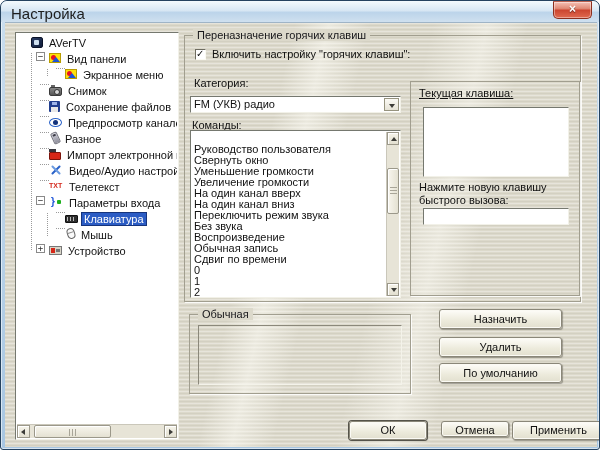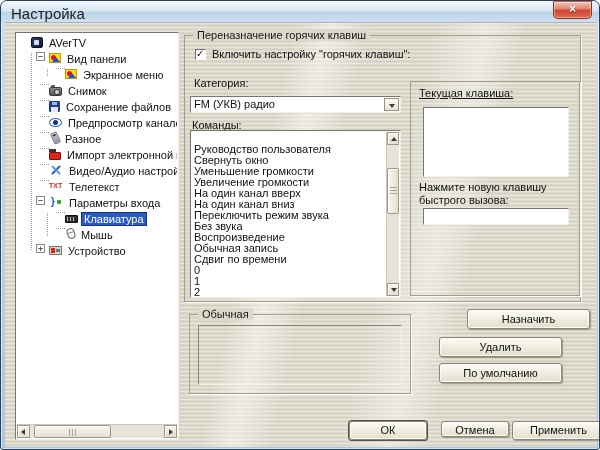--- a/index.html
+++ b/index.html
@@ -138,21 +138,21 @@
   .newkey-label { position:absolute; left:8px; top:99px; width:156px; line-height:13px; }
   .newkey-input { position:absolute; left:12px; top:126px; width:146px; height:17px;
     font:11px "Liberation Sans",sans-serif; padding:1px 3px; outline:none; }
 
   
   .desc-group { position:absolute; left:184px; top:291px; width:222px; height:80px; }
   .desc-inner { position:absolute; left:8px; top:10px; width:204px; height:60px;
     border:1px solid; border-color:#8b887b #f4f3ea #f4f3ea #8b887b; background:transparent; }
 
   
-  .btn-assign  { left:434px; top:286px; width:123px; height:20px; line-height:18px;margin-left:28px; }
+  .btn-assign  { left:434px; top:286px; width:123px; height:20px; line-height:18px; }
   .btn-remove  { left:434px; top:314px; width:123px; height:20px; line-height:18px; }
   .btn-default { left:434px; top:340px; width:123px; height:20px; line-height:18px; }
   .btn-ok     { left:344px; top:398px; width:78px; height:19px; line-height:17px; }
   .btn-cancel { left:436px; top:398px; width:68px; height:16px; line-height:17px; }
   .btn-apply  { left:507px; top:398px; width:93px; height:19px; line-height:17px; }
 </style>
 </head>
 <body>
 
 <div class="window">

